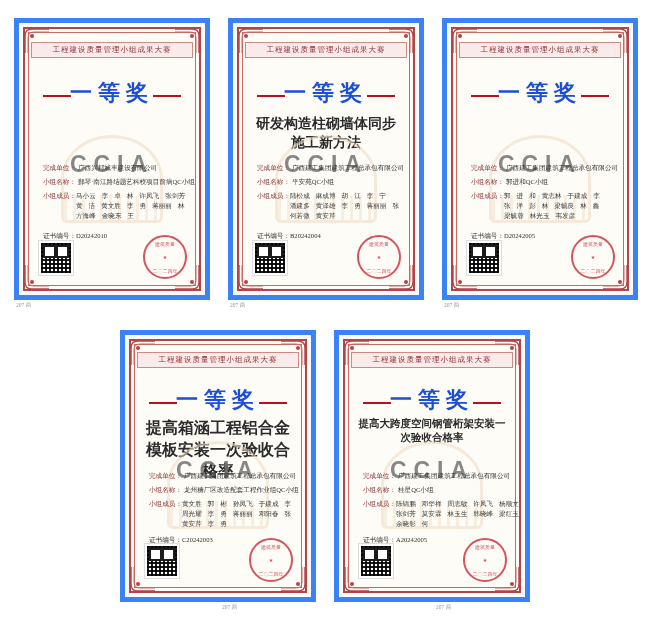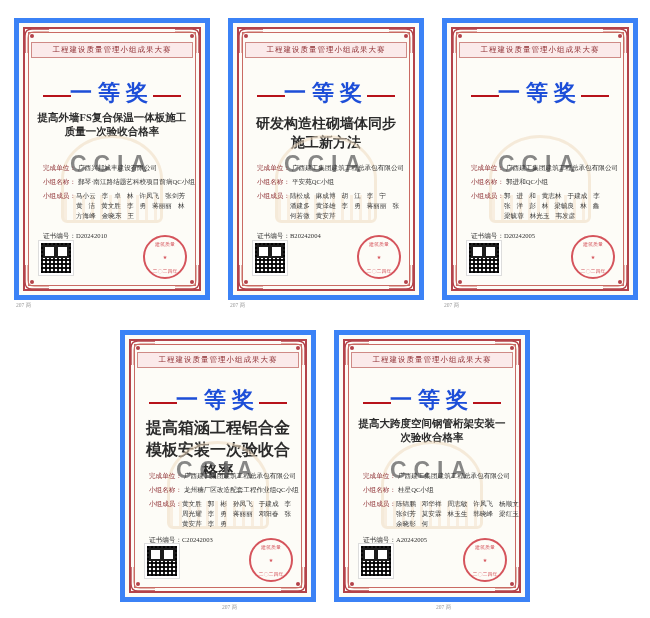--- a/index.html
+++ b/index.html
@@ -236,21 +236,20 @@
           <circle cx="8" cy="8" r="2" fill="#b4434a"></circle>
         </svg>
     </div>
 
     <div class="contest-bar" style="top:19px; width:160px; font-size:7.5px; padding:2px 0;">工程建设质量管理小组成果大赛</div>
 
     <div class="prize" style="top:55px; font-size:22px;">一等奖</div>
     <div class="prize-rule" style="left:24px; top:72px; width:28px;"></div>
     <div class="prize-rule" style="right:24px; top:72px; width:28px;"></div>
 
-    <div class="title" style="top:88px; font-size:10.5px;">提高外墙FS复合保温一体板施工质量一次验收合格率</div>
 
     <div class="watermark" style="top:112px; width:96px; height:82px;">
       <div class="wm-bars"></div>
     </div>
     <div class="ccia" style="top:128px; font-size:23px;">CCIA</div>
 
     <div class="meta" style="left:24px; top:140px; width:150px; font-size:6.6px;">
       <div class="meta-row">
         <span class="meta-label">完成单位：</span>
         <span class="meta-val">广西兴邦城丰建设有限公司</span>

